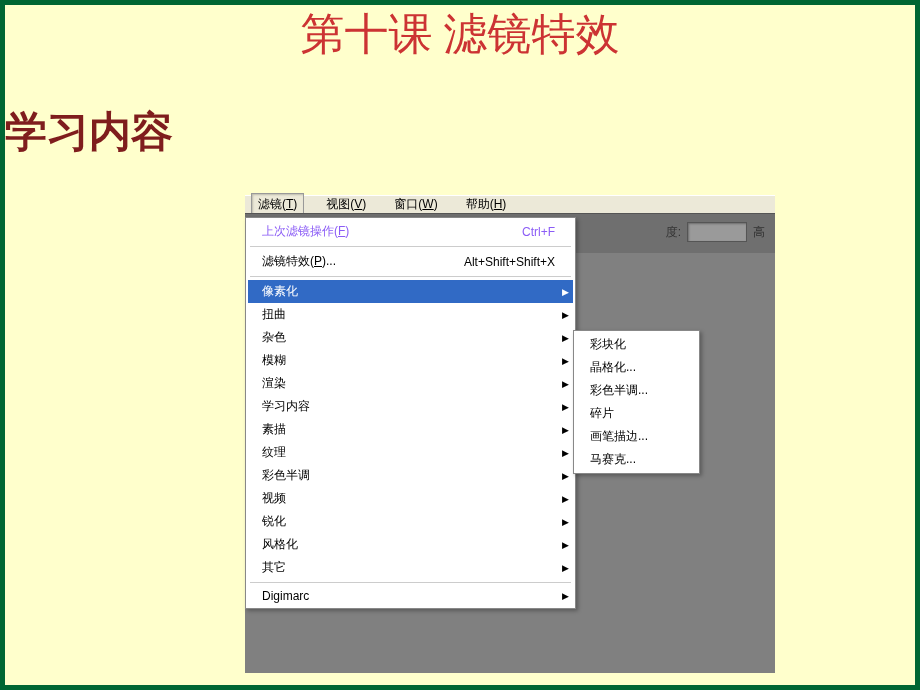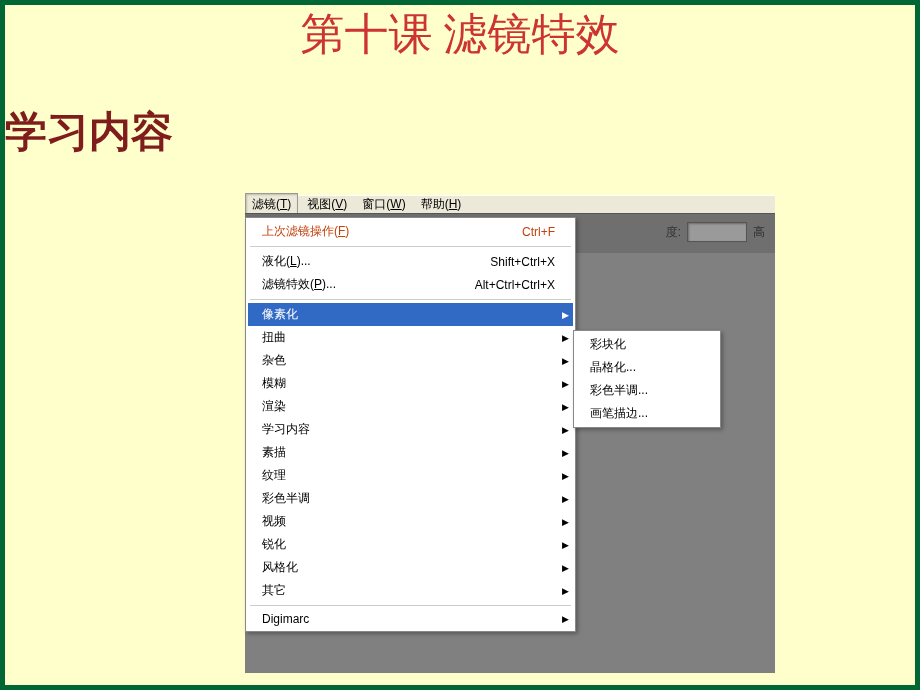--- a/index.html
+++ b/index.html
@@ -45,21 +45,22 @@
       height: 480px;
     }
     .menubar {
       background: #ece9d8;
       border-top: 1px solid #fff;
       height: 18px;
       display: flex;
       align-items: center;
       font-size: 12px;
       font-family: SimSun, sans-serif;
-      gap: 3px;
+      padding-left: 6px;
+      gap: 16px;
     }
     .menubar-item {
       padding: 2px 6px;
       cursor: default;
     }
     .menubar-item.pressed {
       border: 1px solid #999;
       background: #ece9d8;
       box-shadow: inset 1px 1px 2px rgba(0,0,0,0.2);
     }
@@ -110,21 +111,21 @@
     }
     .menu-item {
       display: flex;
       justify-content: space-between;
       align-items: center;
       padding: 3px 18px 3px 14px;
       cursor: default;
       position: relative;
     }
     .menu-item.disabled {
-      color: #c2410c;
+      color: #8b5cf6;
     }
     .menu-item.highlighted {
       background: #316ac5;
       color: #fff;
     }
     .menu-item .shortcut {
       margin-left: auto;
       padding-left: 20px;
     }
     .menu-item .arrow {
@@ -137,21 +138,21 @@
     }
     .menu-separator {
       height: 1px;
       background: #ccc;
       margin: 3px 2px;
     }
     .submenu {
       position: absolute;
       top: 135px;
       left: 328px;
-      width: 148px;
+      width: 127px;
       background: #fff;
       border: 1px solid #888;
       box-shadow: 2px 2px 4px rgba(0,0,0,0.3);
       font-size: 12px;
       font-family: SimSun, sans-serif;
       padding: 2px;
     }
     .submenu .menu-item {
       padding: 3px 14px;
     }
@@ -185,26 +186,22 @@
     <div class="gray-bg"></div>
 
     <div class="dropdown-menu">
       <div class="menu-item disabled">
         <span><span>上次滤镜操作</span>(<span class="underline-char">F</span>)</span>
         <span class="shortcut">Ctrl+F</span>
       </div>
       <div class="menu-separator"></div>
 
       <div class="menu-item">
-        <span><span>液化</span>(<span class="underline-char">L</span>)<span>...</span></span>
-        <span class="shortcut">Shift+Ctrl+X</span>
-      </div>
-      <div class="menu-item">
         <span><span>滤镜特效</span>(<span class="underline-char">P</span>)<span>...</span></span>
-        <span class="shortcut">Alt+Ctrl+Ctrl+X</span>
+        <span class="shortcut">Alt+Shift+Shift+X</span>
       </div>
       <div class="menu-separator"></div>
 
       <div class="menu-item highlighted">
         <span>像素化</span>
         <span class="arrow">▶</span>
       </div>
       <div class="menu-item">
         <span>扭曲</span>
         <span class="arrow">▶</span>
@@ -265,17 +262,23 @@
       <div class="menu-item">
           <span>彩块化</span>
         </div>
       <div class="menu-item">
           <span>晶格化...</span>
         </div>
       <div class="menu-item">
           <span>彩色半调...</span>
         </div>
       <div class="menu-item">
+          <span>碎片</span>
+        </div>
+      <div class="menu-item">
           <span>画笔描边...</span>
+        </div>
+      <div class="menu-item">
+          <span>马赛克...</span>
         </div>
     </div>
   </div>
 </div>
 
 </body></html>

